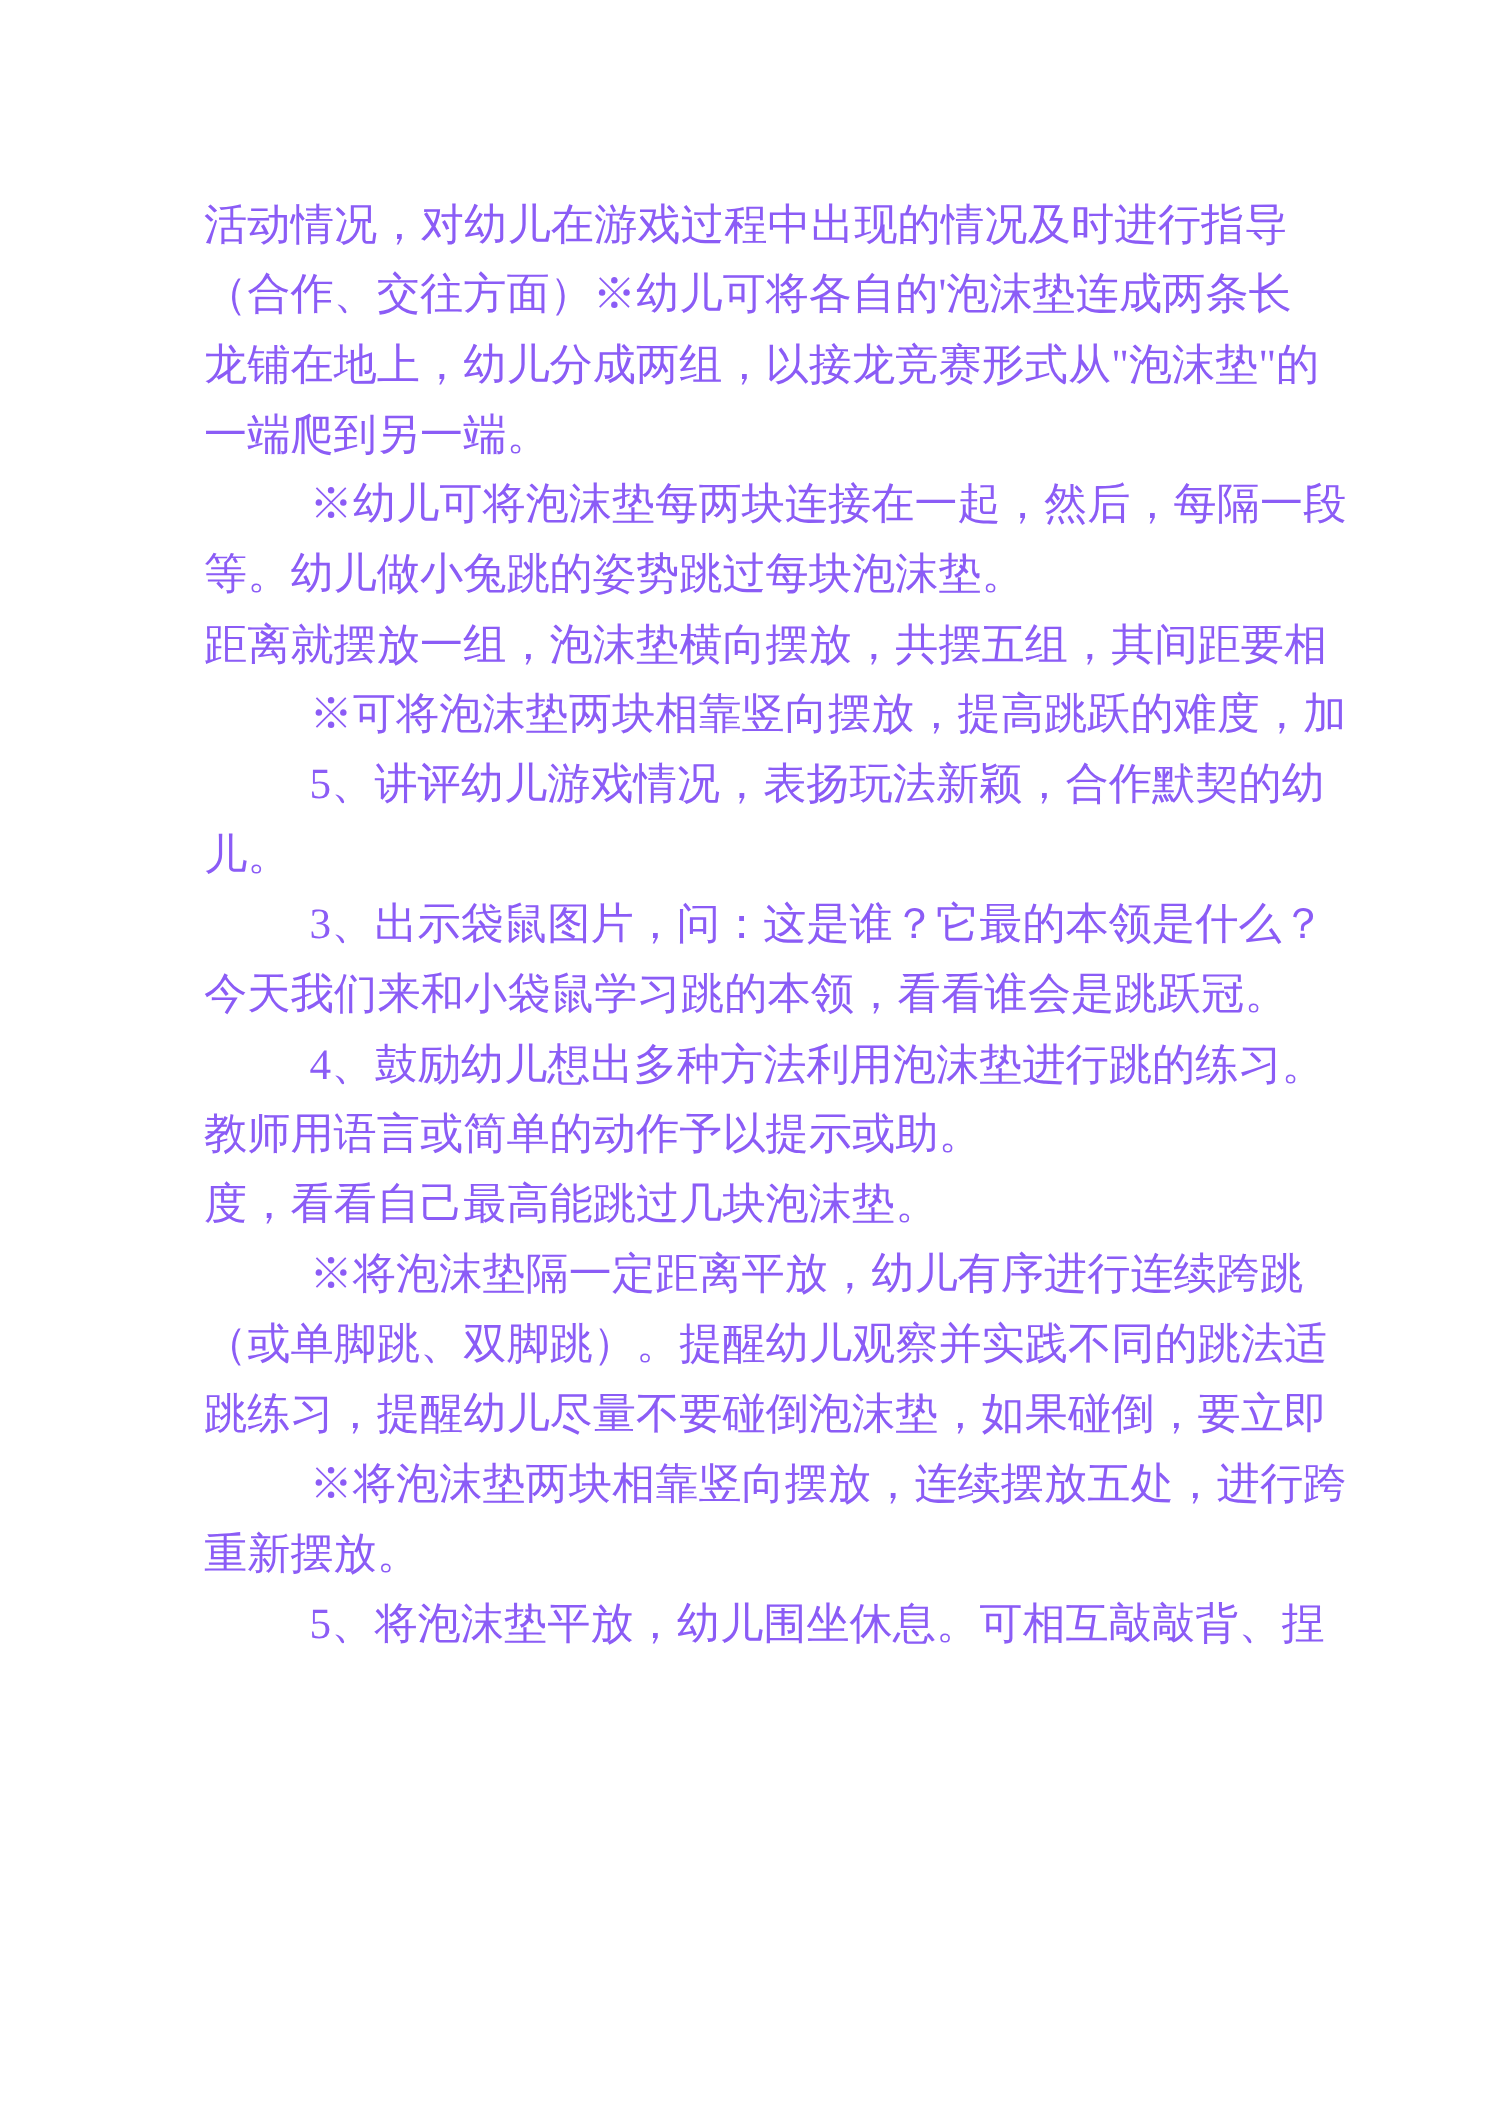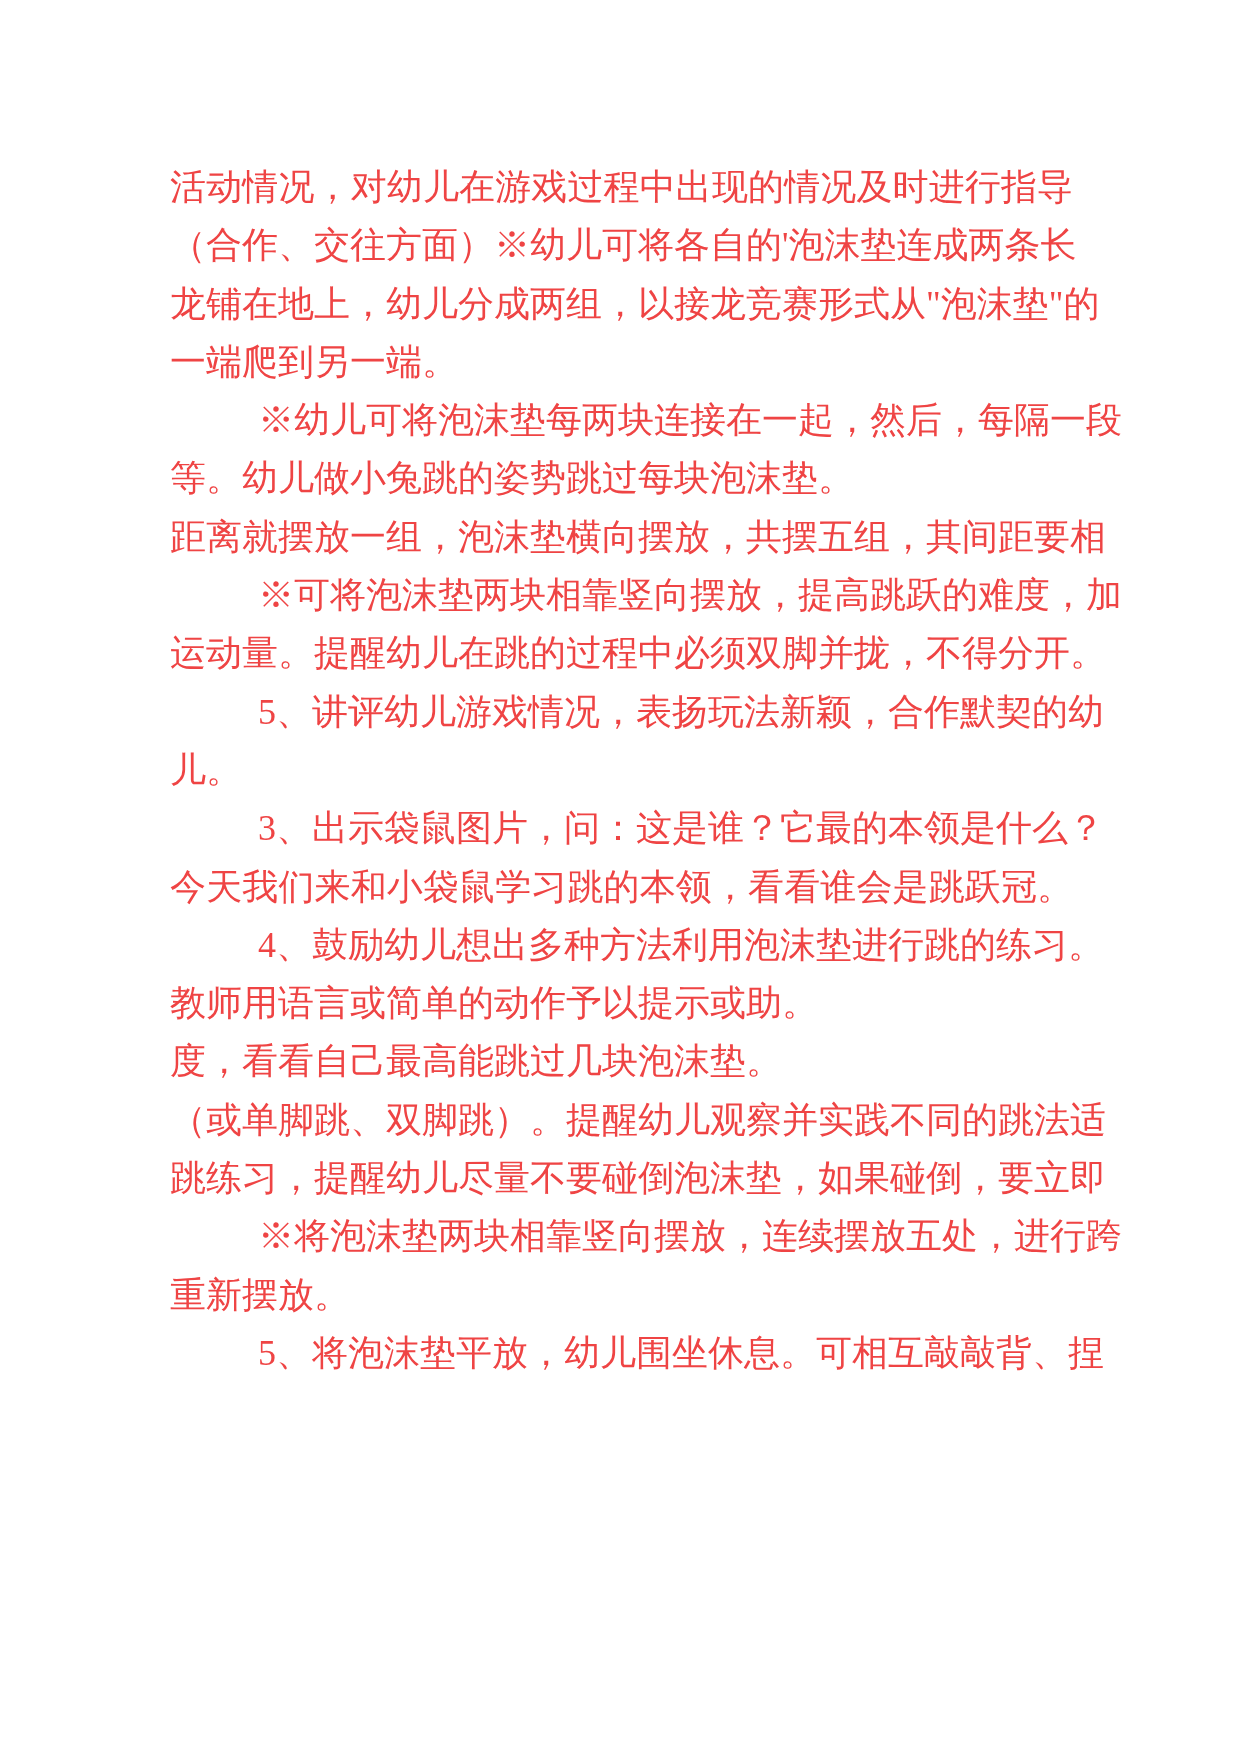--- a/index.html
+++ b/index.html
@@ -20,21 +20,21 @@
     left: 170px;
     width: 903px;
   }
   .line {
     width: 903px;
     font-family: "Liberation Serif", serif;
     font-size: 36px;
     font-weight: 400;
     line-height: 58.3px;
     height: 58.3px;
-    color: #ef4444;
+    color: #8b5cf6;
     text-align: justify;
     white-space: nowrap;
     overflow: visible;
   }
   .line.flush {
     text-align-last: justify;
   }
   .line.indent {
     text-indent: 88px;
   }
@@ -45,27 +45,27 @@
 <div class="page">
   <div class="text-block" id="text-block">
       <div class="line flush">活动情况，对幼儿在游戏过程中出现的情况及时进行指导</div>
       <div class="line flush">（合作、交往方面）※幼儿可将各自的'泡沫垫连成两条长</div>
       <div class="line flush">龙铺在地上，幼儿分成两组，以接龙竞赛形式从"泡沫垫"的</div>
       <div class="line">一端爬到另一端。</div>
       <div class="line indent flush">※幼儿可将泡沫垫每两块连接在一起，然后，每隔一段</div>
       <div class="line">等。幼儿做小兔跳的姿势跳过每块泡沫垫。</div>
       <div class="line flush">距离就摆放一组，泡沫垫横向摆放，共摆五组，其间距要相</div>
       <div class="line indent flush">※可将泡沫垫两块相靠竖向摆放，提高跳跃的难度，加</div>
-      <div class="line flush">运动量。提醒幼儿在跳的过程中必须双脚并拢，不得分开。</div>
       <div class="line indent flush">5、讲评幼儿游戏情况，表扬玩法新颖，合作默契的幼</div>
       <div class="line">儿。</div>
       <div class="line indent flush">3、出示袋鼠图片，问：这是谁？它最的本领是什么？</div>
       <div class="line flush">今天我们来和小袋鼠学习跳的本领，看看谁会是跳跃冠。</div>
       <div class="line indent flush">4、鼓励幼儿想出多种方法利用泡沫垫进行跳的练习。</div>
       <div class="line">教师用语言或简单的动作予以提示或助。</div>
       <div class="line">度，看看自己最高能跳过几块泡沫垫。</div>
+      <div class="line indent flush">※将泡沫垫隔一定距离平放，幼儿有序进行连续跨跳</div>
       <div class="line flush">（或单脚跳、双脚跳）。提醒幼儿观察并实践不同的跳法适</div>
       <div class="line flush">跳练习，提醒幼儿尽量不要碰倒泡沫垫，如果碰倒，要立即</div>
       <div class="line indent flush">※将泡沫垫两块相靠竖向摆放，连续摆放五处，进行跨</div>
       <div class="line">重新摆放。</div>
       <div class="line indent flush">5、将泡沫垫平放，幼儿围坐休息。可相互敲敲背、捏</div>
     </div>
 </div>
 
 </body></html>

